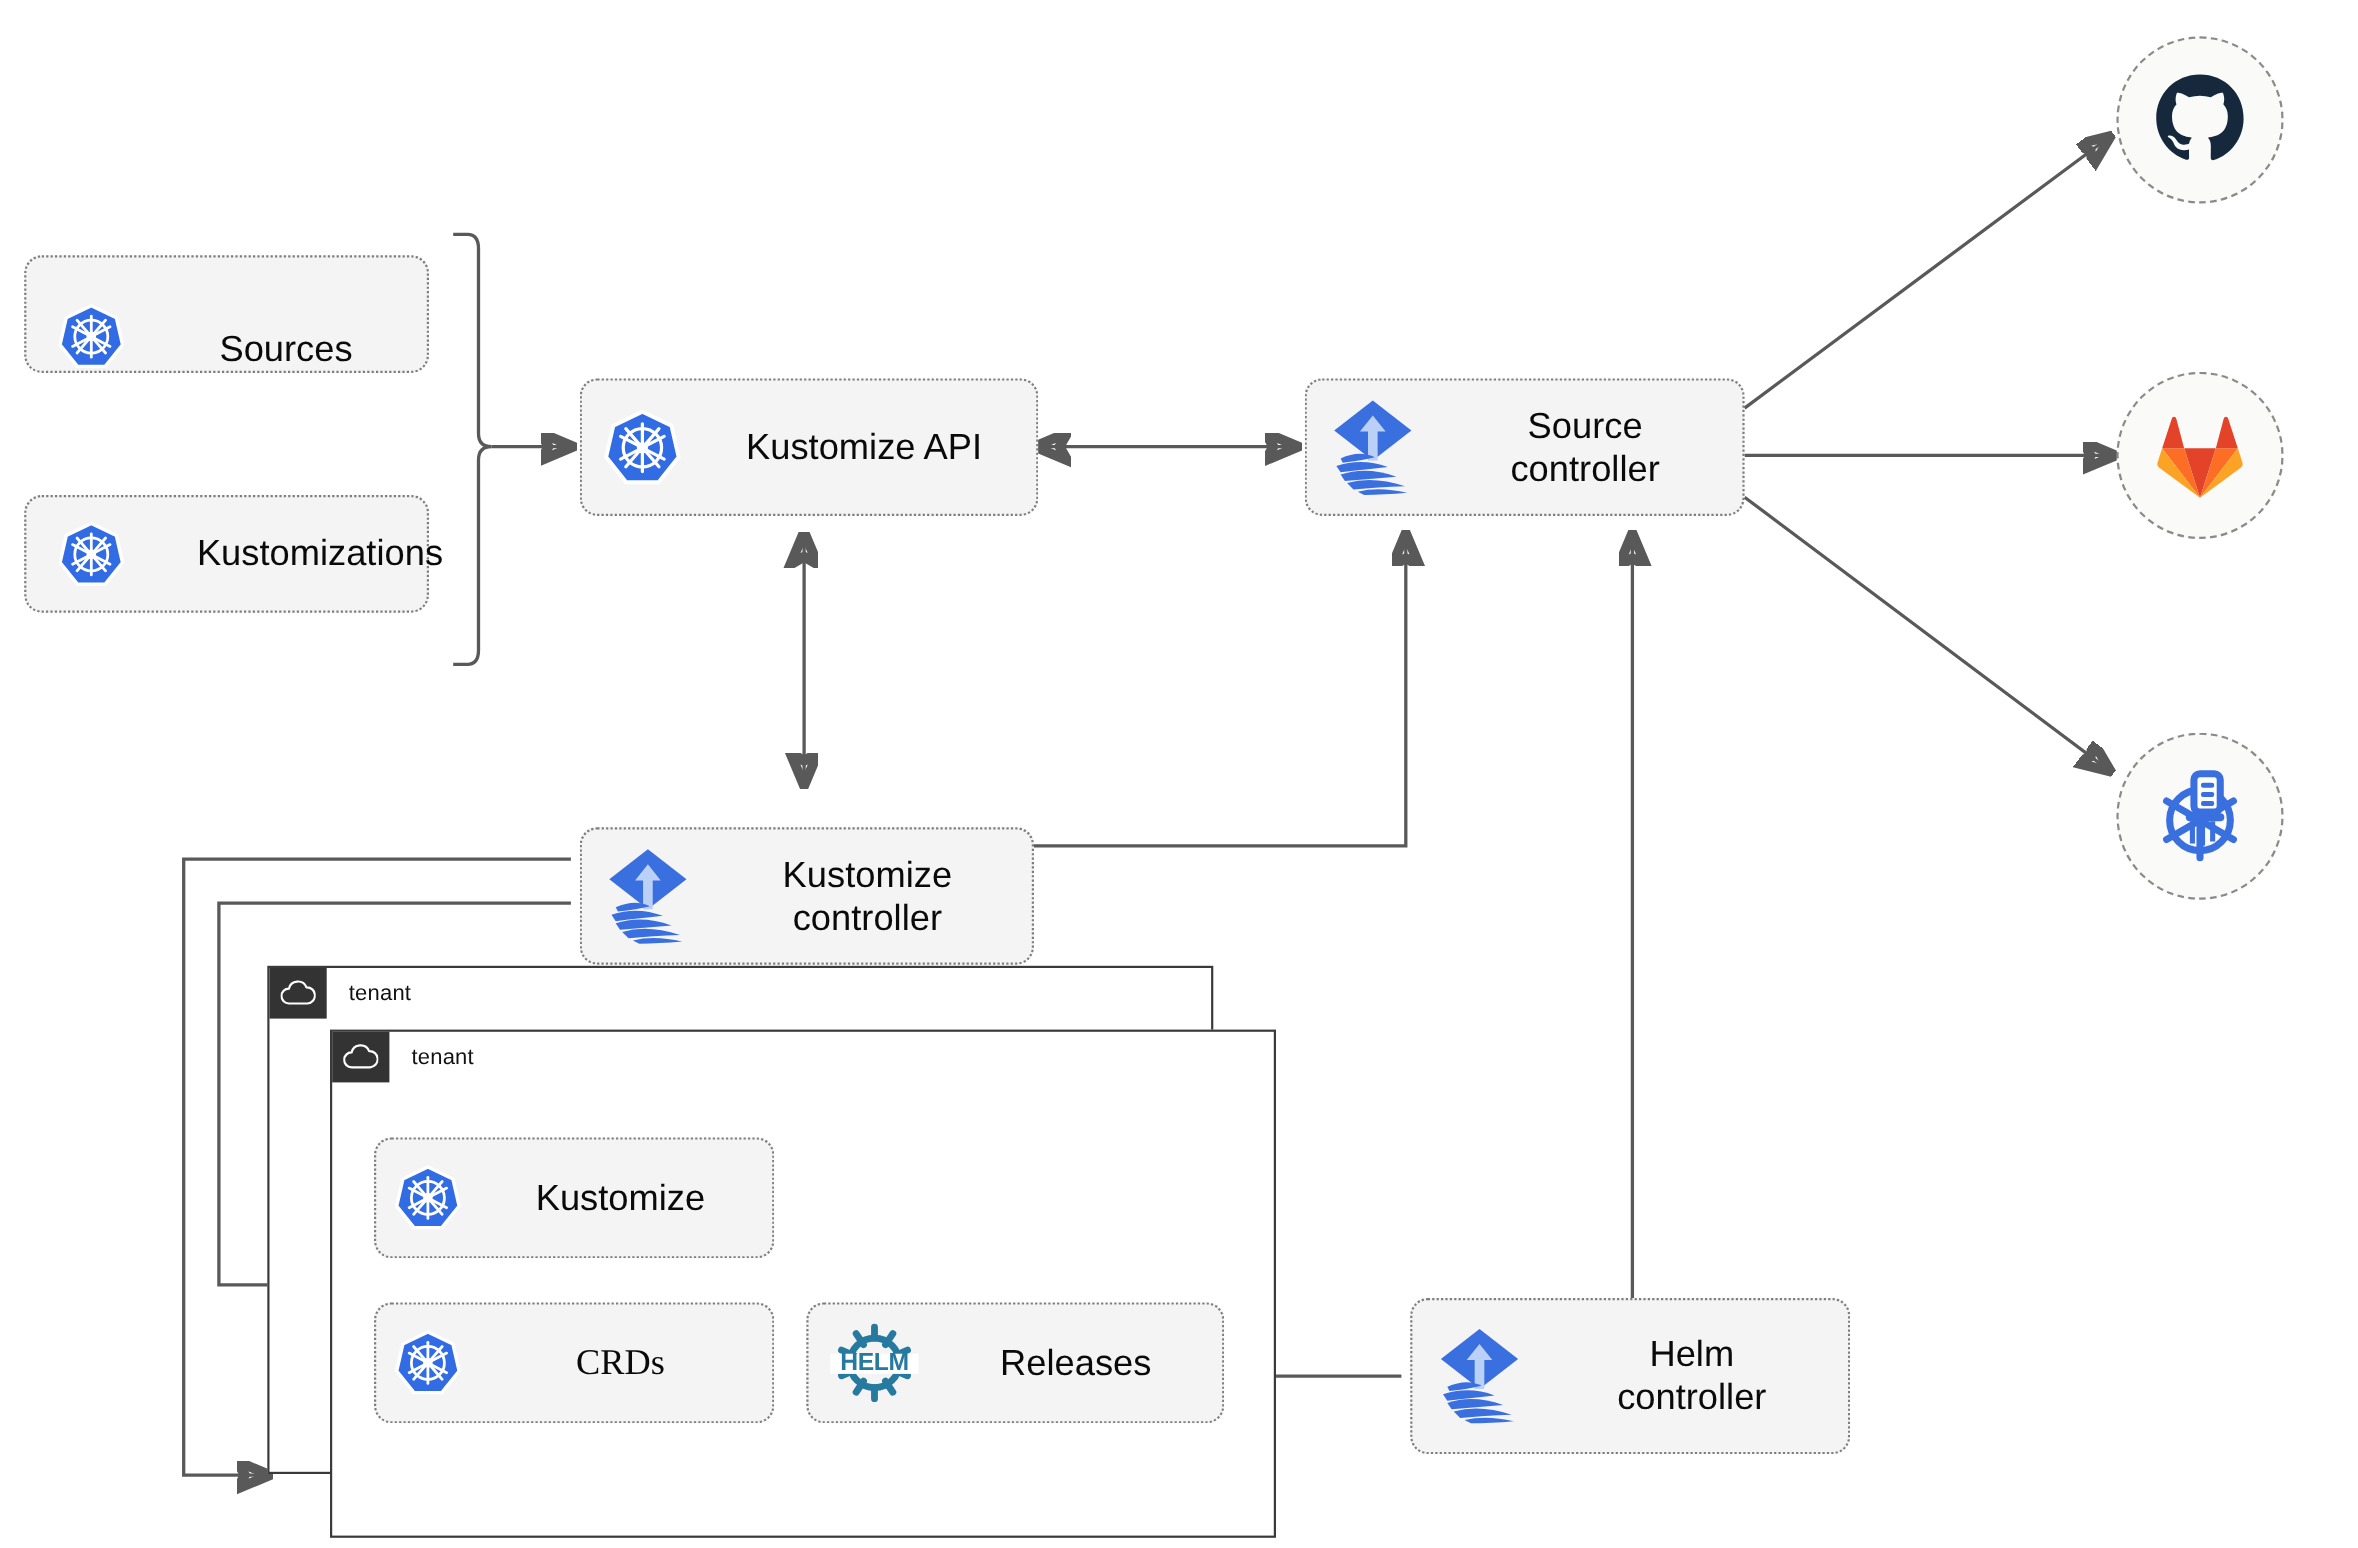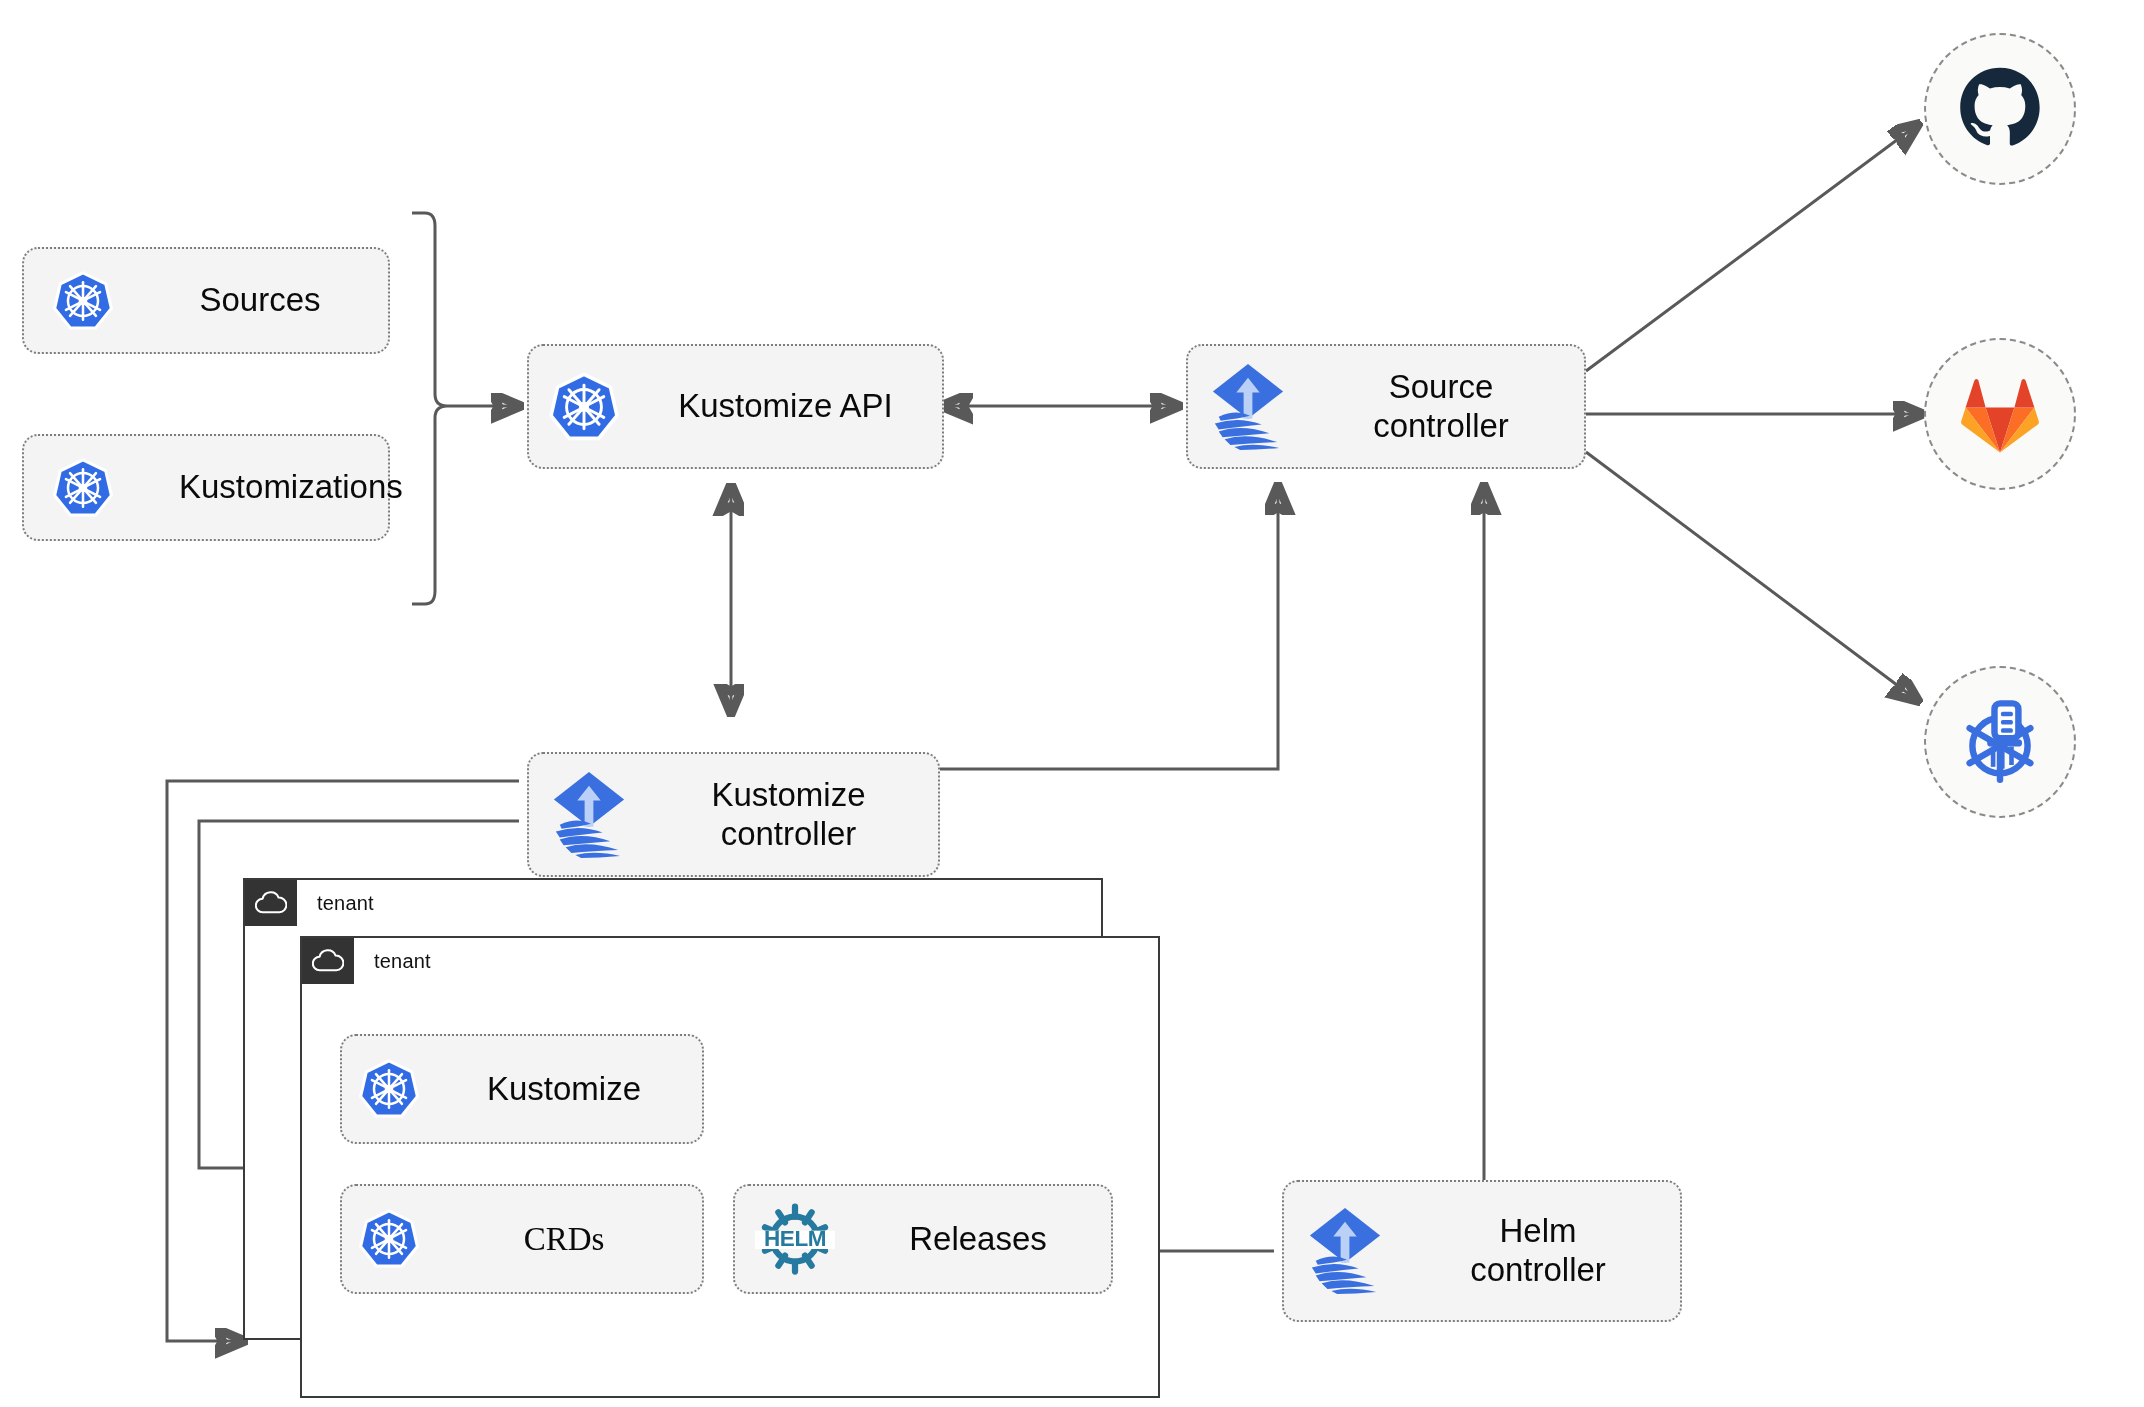--- a/index.html
+++ b/index.html
@@ -90,21 +90,21 @@
 
     <line x1="1586" y1="452" x2="1917" y2="700" marker-end="url(#ah)"></line>
 
     <line x1="1274" y1="1251" x2="1113" y2="1251" marker-end="url(#ah)"></line>
 
     <path d="M 519,781 L 167,781 L 167,1341 L 243,1341" marker-end="url(#ah)"></path>
 
     <path d="M 519,821 L 199,821 L 199,1168 L 300,1168" marker-end="url(#ah)"></path>
   </svg>
 
-  <div class="node" style="left:22px;top:247px;width:368px;height:107px;">
+  <div class="node" style="left:22px;top:232px;width:368px;height:107px;align-items:flex-end;">
     <span class="ico" style="width:118px;">
       <svg width="62" height="62" viewBox="0 0 64 64">
         <path d="M32 3 L55.5 14.3 L61.3 39.6 L45.1 59.9 L18.9 59.9 L2.7 39.6 L8.5 14.3 Z" fill="#326CE5" stroke="#fff" stroke-width="3.2" stroke-linejoin="round"></path>
         <g stroke="#fff" stroke-width="2.6" fill="none" stroke-linecap="round">
           <circle cx="32" cy="32" r="15.5"></circle>
           <circle cx="32" cy="32" r="3.2" fill="#fff"></circle>
           <line x1="32" y1="12.7" x2="32" y2="28.9"></line>
           <line x1="32" y1="35.1" x2="32" y2="51.3"></line>
           <line x1="14.4" y1="22.8" x2="29.2" y2="30.4"></line>
           <line x1="34.8" y1="33.6" x2="49.6" y2="41.2"></line>
@@ -113,21 +113,21 @@
           <line x1="18.6" y1="47.4" x2="29.4" y2="34.9"></line>
           <line x1="34.6" y1="29.1" x2="45.4" y2="16.6"></line>
           <line x1="45.4" y1="47.4" x2="34.6" y2="34.9"></line>
           <line x1="29.4" y1="29.1" x2="18.6" y2="16.6"></line>
         </g>
       </svg>
     </span>
     <span class="lbl">Sources</span>
   </div>
 
-  <div class="node" style="left:22px;top:434px;width:368px;height:107px;gap:37px;">
+  <div class="node" style="left:22px;top:450px;width:368px;height:107px;gap:37px;">
     <span class="ico" style="width:118px;">
       <svg width="62" height="62" viewBox="0 0 64 64">
         <path d="M32 3 L55.5 14.3 L61.3 39.6 L45.1 59.9 L18.9 59.9 L2.7 39.6 L8.5 14.3 Z" fill="#326CE5" stroke="#fff" stroke-width="3.2" stroke-linejoin="round"></path>
         <g stroke="#fff" stroke-width="2.6" fill="none" stroke-linecap="round">
           <circle cx="32" cy="32" r="15.5"></circle>
           <circle cx="32" cy="32" r="3.2" fill="#fff"></circle>
           <line x1="32" y1="12.7" x2="32" y2="28.9"></line>
             <line x1="32" y1="35.1" x2="32" y2="51.3"></line>
           <line x1="14.4" y1="22.8" x2="29.2" y2="30.4"></line>
             <line x1="34.8" y1="33.6" x2="49.6" y2="41.2"></line>

